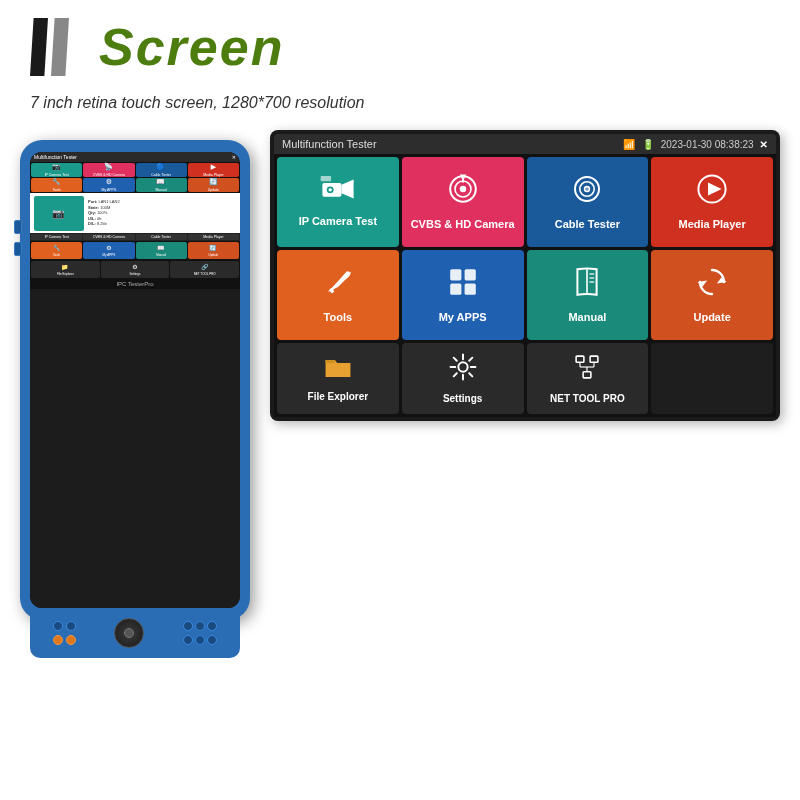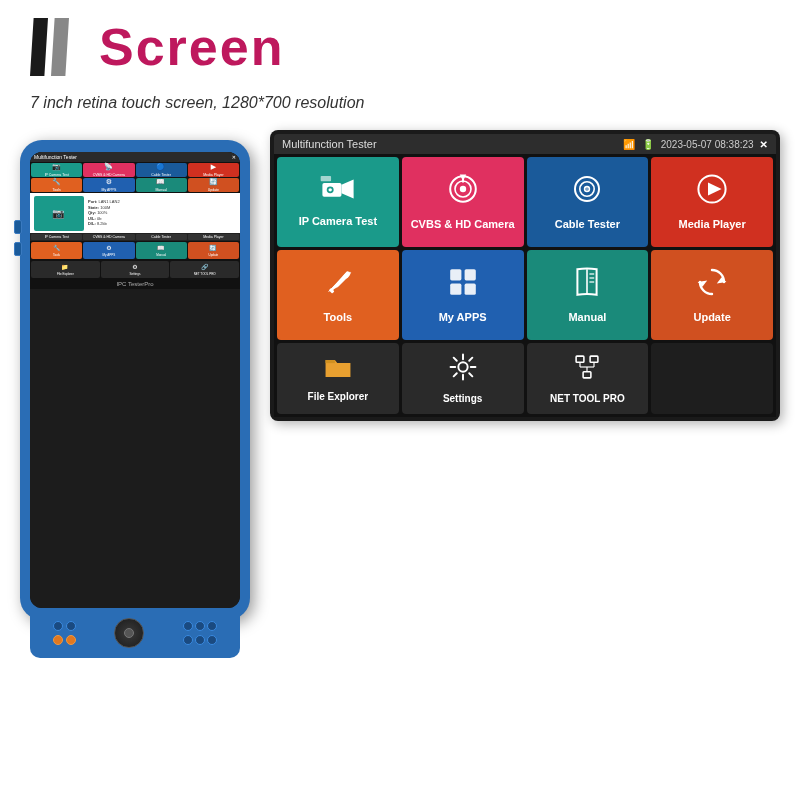--- a/index.html
+++ b/index.html
@@ -19,21 +19,22 @@
       position: relative;
     }
     .header-graphic {
       display: flex;
       align-items: center;
       margin-right: 20px;
     }
     .header-title {
       font-size: 52px;
       font-weight: 900;
-      color: #be185d;
+      color: #4d7c0f;
+      font-style: italic;
       letter-spacing: 2px;
       line-height: 1;
     }
     .subtitle {
       padding: 8px 30px 18px 30px;
       font-size: 16px;
       color: #333;
       font-style: italic;
     }
 
@@ -435,21 +436,21 @@
   </div>
 
   <div class="screen-container">
     <div class="monitor">
 
       <div class="monitor-title-bar">
         <span class="monitor-title-text">Multifunction Tester</span>
         <div class="monitor-title-right">
           <span>📶</span>
           <span>🔋</span>
-          <span>2023-05-07 08:38:23</span>
+          <span>2023-01-30 08:38:23</span>
           <span style="cursor:pointer;color:#fff;font-weight:bold;">✕</span>
         </div>
       </div>
 
       <div class="monitor-grid">
 
         <div class="grid-cell cell-teal">
           <div class="icon-area">
             <svg viewBox="0 0 40 30" width="36" height="26" fill="white">
               <rect x="2" y="8" width="22" height="16" rx="2" fill="white"></rect>

